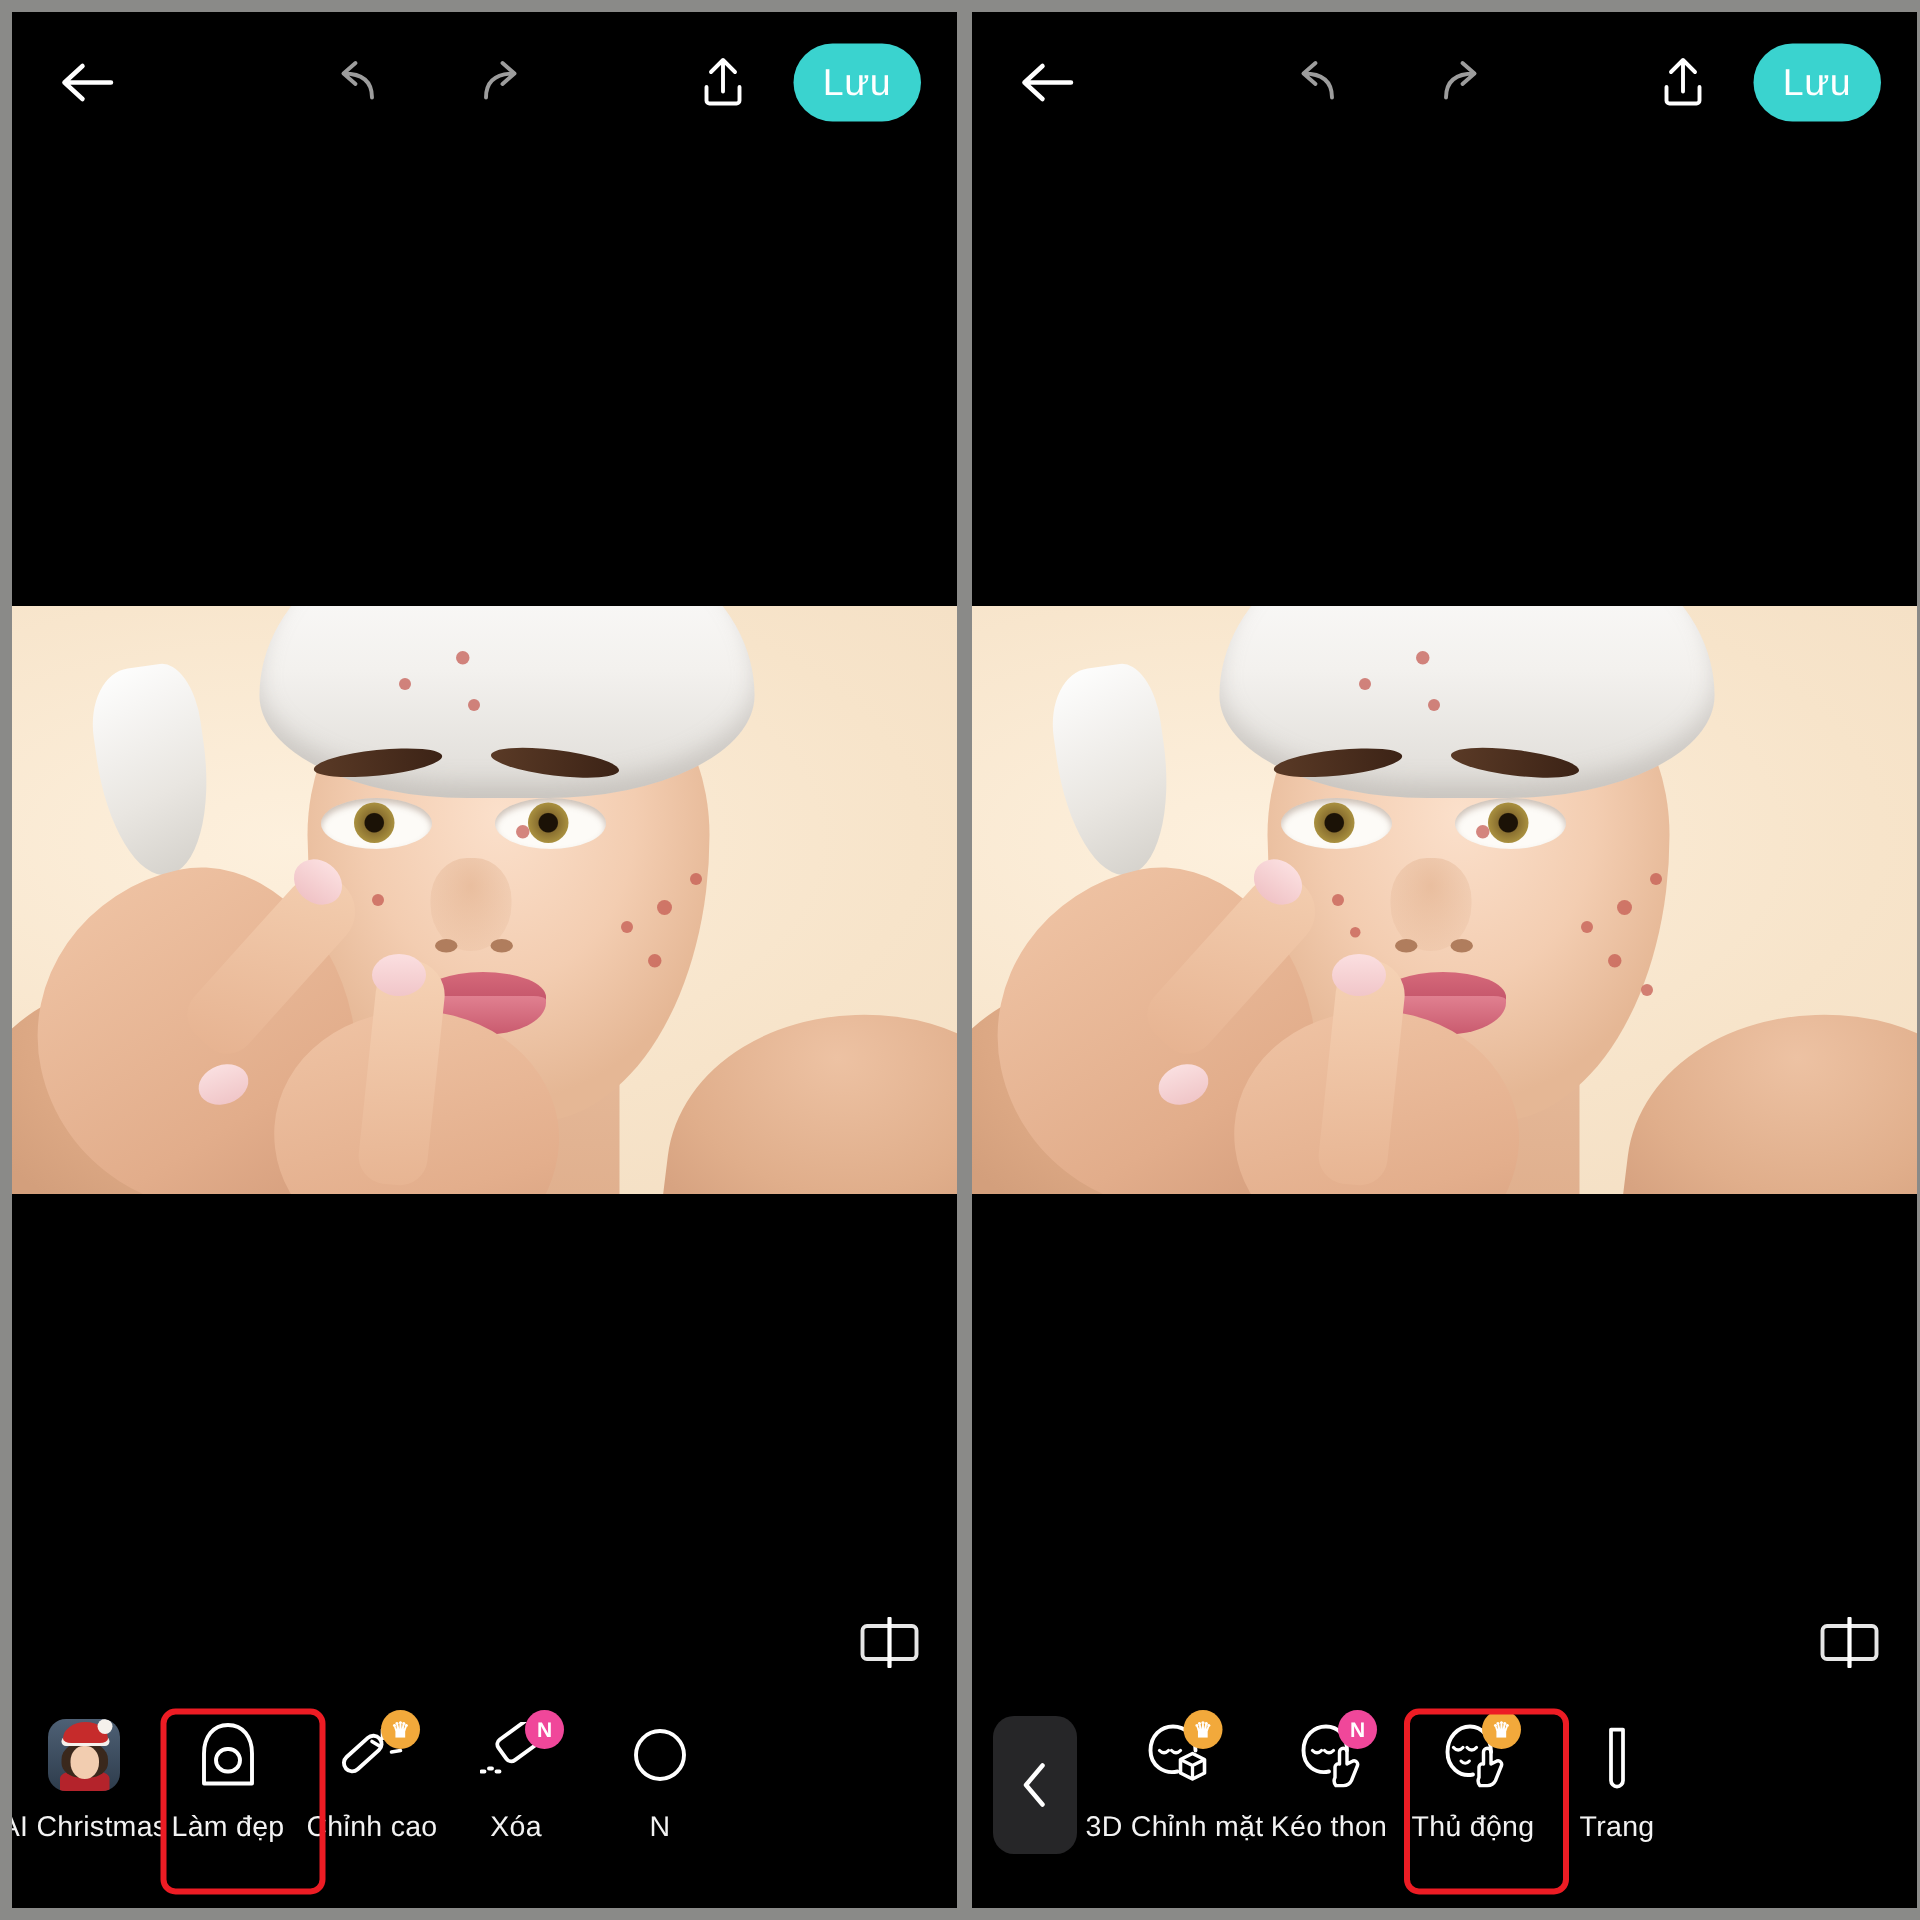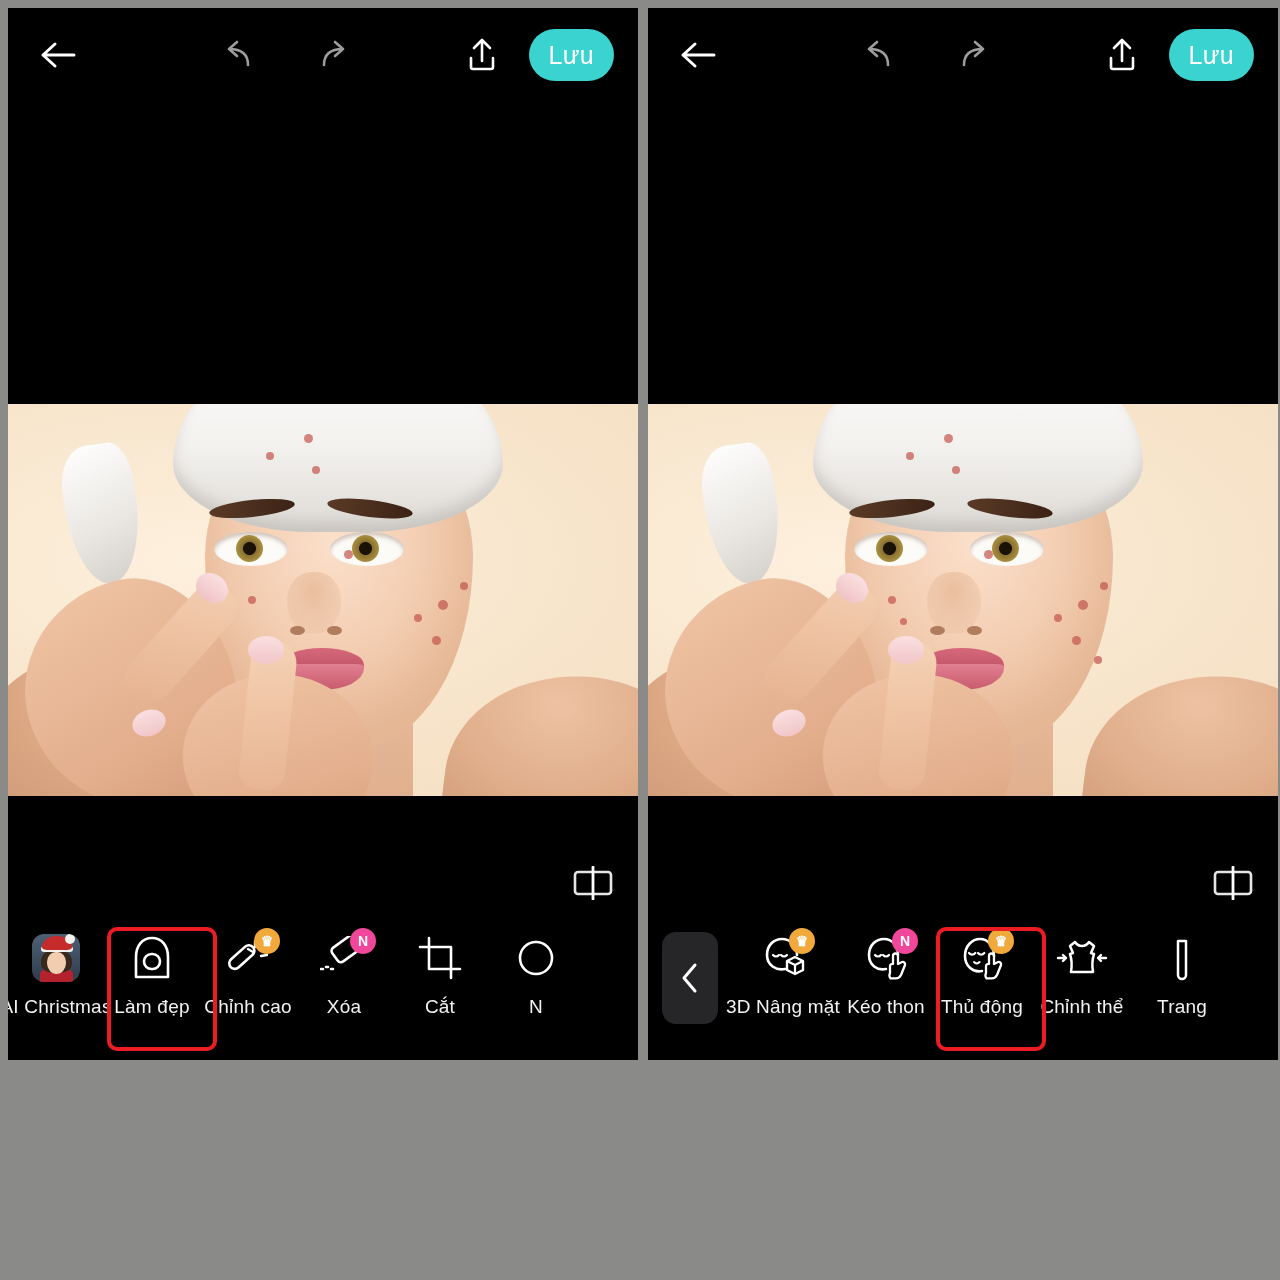--- a/index.html
+++ b/index.html
@@ -9,21 +9,21 @@
     font-family:"Liberation Sans", sans-serif;
   }
   .screenshot{
     position:relative; width:1280px; height:1280px;
     background:#8a8a88;
     display:flex;
   }
   
   .panel{
     position:relative;
-    width:630px; height:1052px;
+    width:630px; height:1264px;
     margin-top:8px;
     background:#000;
     overflow:hidden;
     flex:0 0 auto;
   }
   .panel.left{ margin-left:8px; }
   .panel.right{ margin-left:10px; }
 
   
   .topbar{
@@ -381,28 +381,20 @@
         <div class="glyph">
           <svg width="48" height="44" viewBox="0 0 48 44" fill="none">
             <rect x="10" y="14" width="30" height="17" rx="4" transform="rotate(-36 10 14)" stroke="#fff" stroke-width="2.6"></rect>
             <path d="M1 33h2M6 31h2M11 33h2" stroke="#fff" stroke-width="2.6" stroke-linecap="round"></path>
           </svg>
           <span class="badge nw">N</span>
         </div>
         <div class="tlabel">Xóa</div>
       </div>
 
-      <div class="tool">
-        <div class="glyph">
-          <svg width="44" height="44" viewBox="0 0 44 44" fill="none">
-            <path d="M11 2v31h31M2 11h31v31" stroke="#fff" stroke-width="2.6" stroke-linecap="round" stroke-linejoin="round"></path>
-          </svg>
-        </div>
-        <div class="tlabel">Cắt</div>
-      </div>
 
 
       <div class="tool">
         <div class="glyph">
           <svg width="44" height="44" viewBox="0 0 44 44" fill="none">
             <circle cx="22" cy="22" r="16" stroke="#fff" stroke-width="2.6"></circle>
           </svg>
         </div>
         <div class="tlabel">N</div>
       </div>
@@ -499,21 +491,21 @@
       <div class="tool" style="width:110px">
         <div class="glyph">
           <svg width="48" height="46" viewBox="0 0 48 46" fill="none">
             <path d="M26 34c-9 2-18-4-18-14C8 10 15 4 23 4s15 6 15 16" stroke="#fff" stroke-width="2.6" stroke-linecap="round"></path>
             <path d="M14 20c1.8 2 4.2 2 6 0M22 20c1.8 2 4.2 2 6 0" stroke="#fff" stroke-width="2.2" stroke-linecap="round"></path>
             <path d="M36 22l8 4v9l-8 4-8-4v-9l8-4Z" stroke="#fff" stroke-width="2.4" stroke-linejoin="round"></path>
             <path d="M28 26l8 4 8-4M36 30v9" stroke="#fff" stroke-width="2.2" stroke-linejoin="round"></path>
           </svg>
           <span class="badge crown">♛</span>
         </div>
-        <div class="tlabel">3D Nâng mặt</div>
+        <div class="tlabel">3D Chỉnh mặt</div>
       </div>
 
       <div class="tool">
         <div class="glyph">
           <svg width="48" height="46" viewBox="0 0 48 46" fill="none">
             <path d="M24 34c-9 2-17-4-17-14C7 10 14 4 22 4s14 6 14 16" stroke="#fff" stroke-width="2.6" stroke-linecap="round"></path>
             <path d="M13 20c1.8 2 4.2 2 6 0M21 20c1.8 2 4.2 2 6 0" stroke="#fff" stroke-width="2.2" stroke-linecap="round"></path>
             <path d="M31 26v-5a2.5 2.5 0 1 1 5 0v8l4-2a2.4 2.4 0 0 1 3 3l-4 10a6 6 0 0 1-5.4 3.4h-5A5 5 0 0 1 28 38v-7a2.3 2.3 0 0 1 3-2v-3Z" stroke="#fff" stroke-width="2.3" stroke-linejoin="round"></path>
           </svg>
           <span class="badge nw">N</span>
@@ -528,30 +520,20 @@
             <path d="M24 36c-9 2-17-5-17-15C7 11 14 4 22 4s14 7 14 17" stroke="#fff" stroke-width="2.6" stroke-linecap="round"></path>
             <path d="M11 18c1.9 2.2 4.4 2.2 6.3 0M20 18c1.9 2.2 4.4 2.2 6.3 0" stroke="#fff" stroke-width="2.2" stroke-linecap="round"></path>
             <path d="M16 27c1.6 1.9 4 1.9 5.6 0" stroke="#fff" stroke-width="2" stroke-linecap="round"></path>
             <path d="M31 26v-5a2.5 2.5 0 1 1 5 0v8l4-2a2.4 2.4 0 0 1 3 3l-4 10a6 6 0 0 1-5.4 3.4h-5A5 5 0 0 1 28 38v-7a2.3 2.3 0 0 1 3-2v-3Z" stroke="#fff" stroke-width="2.3" stroke-linejoin="round"></path>
           </svg>
           <span class="badge crown">♛</span>
         </div>
         <div class="tlabel">Thủ động</div>
       </div>
 
-      <div class="tool" style="width:104px">
-        <div class="glyph">
-          <svg width="52" height="44" viewBox="0 0 52 44" fill="none">
-            <path d="M19 6c2 3 4 4 7 4s5-1 7-4l5 4-3 7 3 1c-2 6-2 12-1 18H15c1-6 1-12-1-18l3-1-3-7 5-4Z" stroke="#fff" stroke-width="2.5" stroke-linejoin="round"></path>
-            <path d="M2 22h8M10 22l-3-3M10 22l-3 3" stroke="#fff" stroke-width="2.4" stroke-linecap="round" stroke-linejoin="round"></path>
-            <path d="M50 22h-8M42 22l3-3M42 22l3 3" stroke="#fff" stroke-width="2.4" stroke-linecap="round" stroke-linejoin="round"></path>
-          </svg>
-        </div>
-        <div class="tlabel">Chỉnh thể</div>
-      </div>
 
       <div class="tool">
         <div class="glyph">
           <svg width="44" height="46" viewBox="0 0 44 46" fill="none">
             <path d="M18 6h8v34a4 4 0 0 1-8 0V6Z" stroke="#fff" stroke-width="2.5" stroke-linejoin="round"></path>
           </svg>
         </div>
         <div class="tlabel">Trang</div>
       </div>
 

